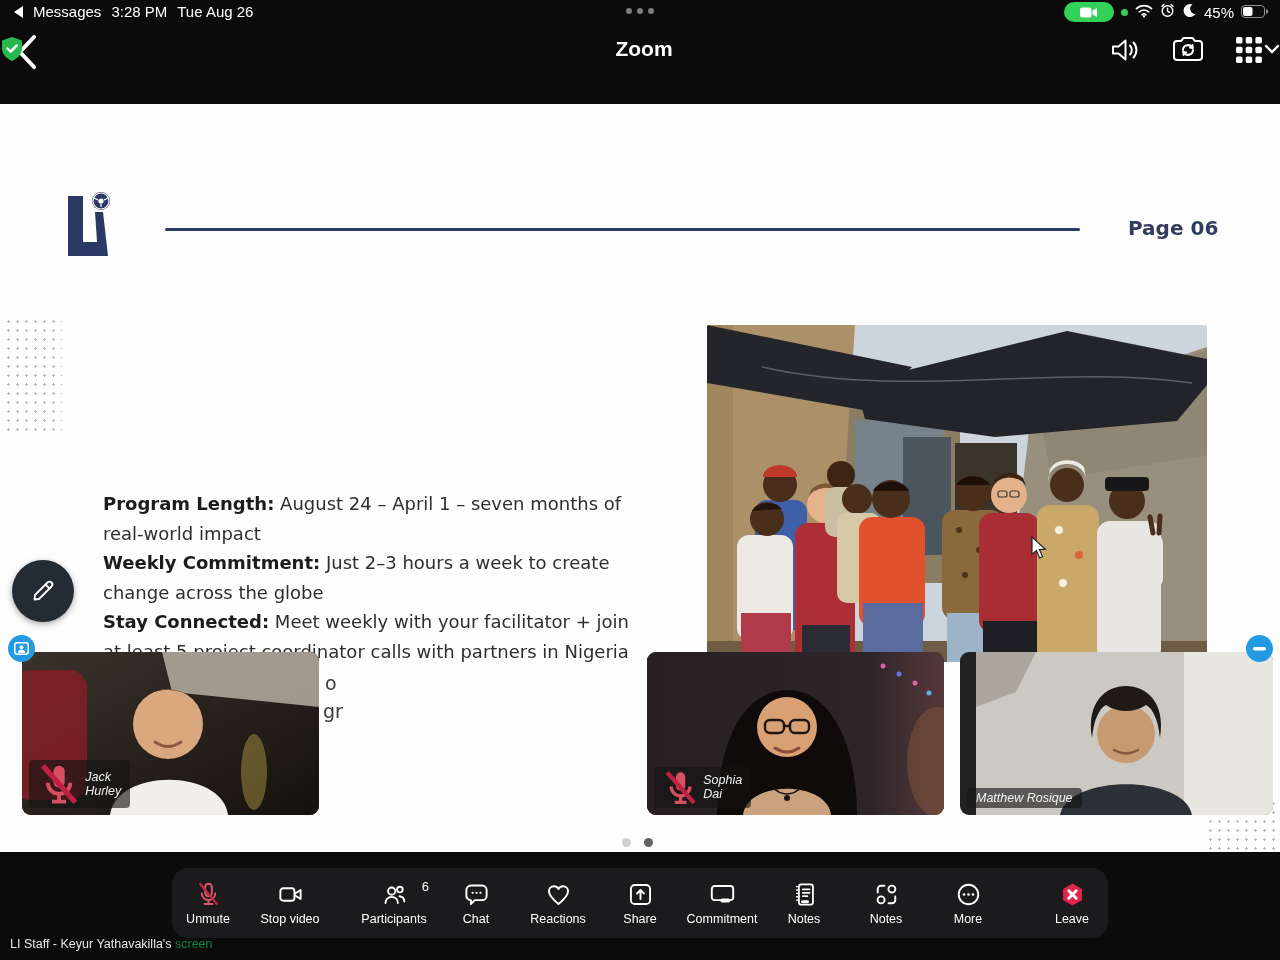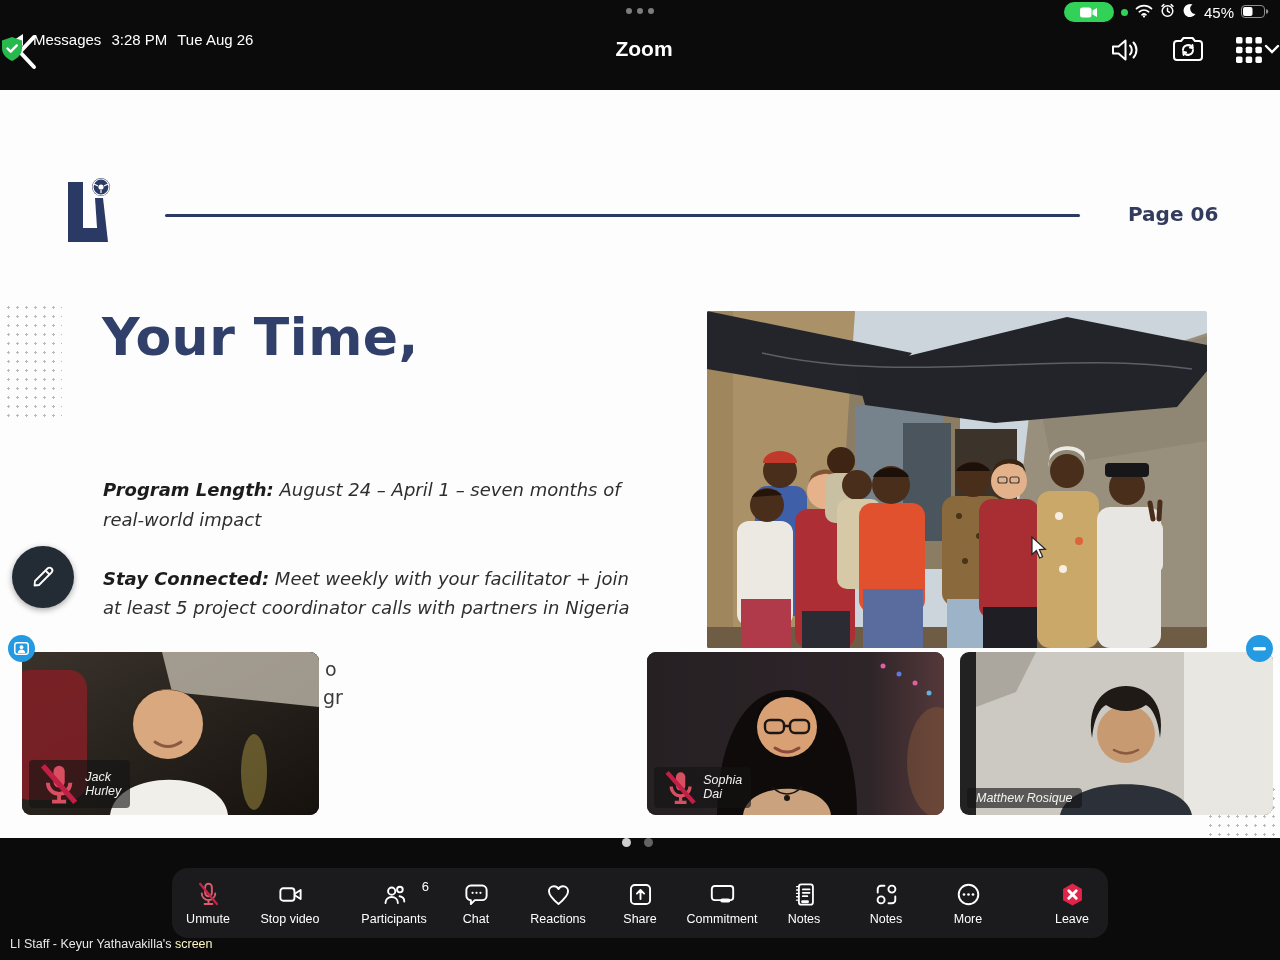--- a/index.html
+++ b/index.html
@@ -1,45 +1,45 @@
 <!DOCTYPE html>
 <html><head>
 <meta charset="utf-8">
 <style>
   html,body{margin:0;padding:0;background:#000;}
   .screen{position:relative;width:1280px;height:960px;background:#0b0b0c;overflow:hidden;
           font-family:"Liberation Sans",sans-serif;color:#fff;}
   
   .statusbar{position:absolute;top:0;left:0;right:0;height:24px;font-size:15px;}
-  .sb-left{position:absolute;left:14px;top:3px;display:flex;align-items:center;gap:10px;color:#fff;margin-top:28px;}
+  .sb-left{position:absolute;left:14px;top:3px;display:flex;align-items:center;gap:10px;color:#fff;}
   .sb-back-tri{width:0;height:0;border-top:6px solid transparent;border-bottom:6px solid transparent;border-right:9px solid #fff;}
   .sb-center-dots{position:absolute;left:626px;top:8px;display:flex;gap:5px;}
   .sb-center-dots i{width:6px;height:6px;border-radius:50%;background:#7d7d80;}
   .sb-right{position:absolute;right:12px;top:2px;display:flex;align-items:center;gap:7px;}
   .video-pill{width:50px;height:20px;border-radius:11px;background:#32d158;display:flex;align-items:center;justify-content:center;}
   .green-dot{width:7px;height:7px;border-radius:50%;background:#32d158;}
   .batt-pct{font-size:15px;color:#fff;}
   
   .navbar{position:absolute;top:24px;left:0;right:0;height:62px;}
   .nav-back{position:absolute;left:16px;top:10px;width:30px;height:40px;cursor:pointer;}
   .nav-title{position:absolute;left:0;right:0;top:12px;display:flex;justify-content:space-between;align-items:center;gap:26px;}
   .nav-title .t{font-size:21px;font-weight:700;color:#fff;}
   .nav-right{position:absolute;right:18px;top:12px;display:flex;align-items:center;gap:32px;}
   
-  .slide{position:absolute;top:90px;left:0;width:1280px;height:748px;background:#fdfdfd;color:#222;}
+  .slide{position:absolute;top:104px;left:0;width:1280px;height:748px;background:#fdfdfd;color:#222;}
   .dotgrid{position:absolute;background-image:radial-gradient(#b9b9b9 1.3px, transparent 1.4px);background-size:9px 9px;}
   .dg-left{left:4px;top:213px;width:58px;height:115px;}
   .dg-br{left:1206px;top:695px;width:70px;height:52px;z-index:1;}
   .slide-rule{position:absolute;left:165px;top:124px;width:915px;height:3px;background:#2c3a63;border-radius:2px;}
   .page-label{position:absolute;left:1128px;top:112px;font-size:20px;font-weight:700;color:#333c5e;font-family:"DejaVu Sans",sans-serif;}
   .slide-title{position:absolute;left:102px;top:208px;font-family:"DejaVu Sans",sans-serif;font-weight:700;font-size:52px;line-height:79px;letter-spacing:.5px;}
   .slide-title .l1{color:#30406b;}
   .slide-title .l2{color:#a53131;}
   .bullets{position:absolute;left:103px;top:385px;width:548px;font-family:"DejaVu Sans",sans-serif;
-           font-size:18px;line-height:29.5px;color:#2e2e2e;font-style:italic;}
+           font-size:18px;line-height:29.5px;color:#2e2e2e;}
   .bullets b{color:#1c1c1c;}
   .frag{position:absolute;font-family:"DejaVu Sans",sans-serif;font-size:19px;color:#3a3a3a;z-index:1;}
   .photo{position:absolute;left:707px;top:221px;width:500px;height:337px;border-radius:2px;overflow:hidden;}
   .annotate-btn{position:absolute;left:12px;top:456px;width:62px;height:62px;border-radius:50%;background:#232c34;
                 display:flex;align-items:center;justify-content:center;box-shadow:0 2px 6px rgba(0,0,0,.35);cursor:pointer;}
   
   .tile{position:absolute;top:652px;width:297px;height:163px;border-radius:9px;overflow:hidden;background:#222;z-index:2;}
   .tile svg{display:block;width:100%;height:100%;}
   .tile .nametag{position:absolute;left:7px;bottom:7px;background:rgba(20,20,20,.62);border-radius:4px;
                  padding:3px 9px;font-size:12.5px;color:#f2f2f2;display:flex;align-items:center;gap:5px;font-style:italic;}
@@ -52,21 +52,21 @@
   
   .toolbar{position:absolute;left:172px;top:868px;width:936px;height:70px;background:#1d1d1fee;border-radius:16px;
            display:flex;align-items:center;justify-content:center;gap:4px;padding:0 10px;box-sizing:border-box;z-index:6;}
   .tb-item{display:flex;flex-direction:column;align-items:center;justify-content:center;gap:4px;
            min-width:64px;padding:0 7px;cursor:pointer;position:relative;}
   .tb-item .lbl{font-size:12.5px;color:#fff;white-space:nowrap;}
   .tb-badge{position:absolute;top:-2px;right:4px;font-size:13px;color:#fff;}
   .tb-divider{width:1px;height:50px;background:#48484c;margin:0 9px;}
   
   .share-footer{position:absolute;left:10px;top:937px;font-size:12.5px;z-index:6;}
-  .share-footer .a{color:#e8e8e8;} .share-footer .b{color:#fef9c3;margin-top:20px;}
+  .share-footer .a{color:#e8e8e8;} .share-footer .b{color:#15803d;margin-top:20px;}
   .cursor{position:absolute;left:1030px;top:536px;z-index:7;pointer-events:none;}
   svg{overflow:visible;}
 </style>
 </head>
 <body>
 
 <div class="screen">
 
   <div class="statusbar">
     <div class="sb-left">
@@ -179,26 +179,25 @@
       <polygon points="27,22 35,22 40,66 30,66" fill="#2b3a64"></polygon>
       <circle cx="33" cy="11" r="9" fill="#2b3a64"></circle>
       <circle cx="33" cy="11" r="8" fill="none" stroke="#fff" stroke-width="1.2"></circle>
       <circle cx="33" cy="11" r="2.6" fill="#fff"></circle>
       <path d="M26 8 l4 2 M40 8 l-4 2 M33 17 v-3" stroke="#fff" stroke-width="1.2"></path>
     </svg>
     <div class="slide-rule"></div>
     <div class="page-label">Page 06</div>
 
     <div class="slide-title">
-      <div class="l1">Your Time,</div>
     </div>
 
     <div class="bullets">
       <span><b>Program Length:</b><span> August 24 – April 1 – seven months of real-world impact</span></span><br>
-      <br>
+      <span><b>Weekly Commitment:</b><span> Just 2–3 hours a week to create change across the globe</span></span><br>
       <span><b>Stay Connected:</b><span> Meet weekly with your facilitator + join at least 5 project coordinator calls with partners in Nigeria</span></span>
     </div>
     <div class="frag" style="left:325px;top:568px;">o</div>
     <div class="frag" style="left:323px;top:596px;">gr</div>
 
     <div class="photo">
       <svg viewBox="0 0 500 337" width="500" height="337">
         <rect width="500" height="337" fill="#ccd5dc"></rect>
         <polygon points="325,80 500,22 500,337 295,337" fill="#988f7d"></polygon>
         <polygon points="330,78 500,25 500,130 345,155" fill="#8d8371" opacity="0.75"></polygon>

